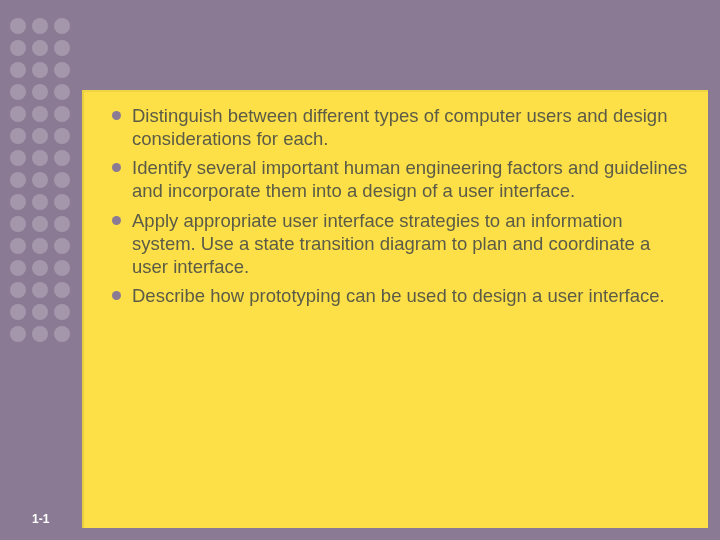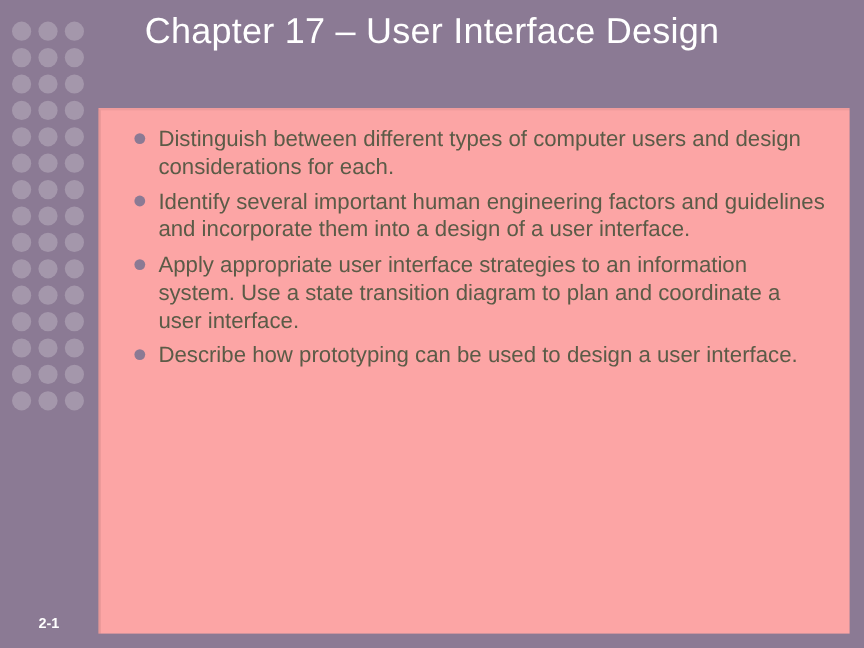--- a/index.html
+++ b/index.html
@@ -45,21 +45,21 @@
   .subtitle {
     font-size: 24px;
     font-weight: 400;
   }
   .content-wrap {
     position: absolute;
     left: 82px;
     right: 12px;
     top: 90px;
     bottom: 12px;
-    background: #fca5a5;
+    background: #fde047;
     border-left: 2px solid rgba(0,0,0,0.08);
     border-top: 2px solid rgba(0,0,0,0.05);
     padding: 12px 18px 10px 28px;
   }
   ul.bullets {
     list-style: none;
   }
   ul.bullets li {
     position: relative;
     color: #5b5b47;
@@ -133,25 +133,24 @@
     <div class="dot"></div>
     <div class="dot"></div>
     <div class="dot"></div>
     <div class="dot"></div>
     <div class="dot"></div>
     <div class="dot"></div>
     <div class="dot"></div>
   </div>
 
 <div class="header">
-  <div class="title">Chapter 17 – User Interface Design</div>
 </div>
 
 <div class="content-wrap">
   <ul class="bullets">
     <li>Distinguish between different types of computer users and design considerations for each.</li>
     <li>Identify several important human engineering factors and guidelines and incorporate them into a design of a user interface.</li>
     <li>Apply appropriate user interface strategies to an information system. Use a state transition diagram to plan and coordinate a user interface.</li>
     <li>Describe how prototyping can be used to design a user interface.</li>
   </ul>
 </div>
 
-<div class="pagenum">2-1</div>
+<div class="pagenum">1-1</div>
 
 </body></html>

